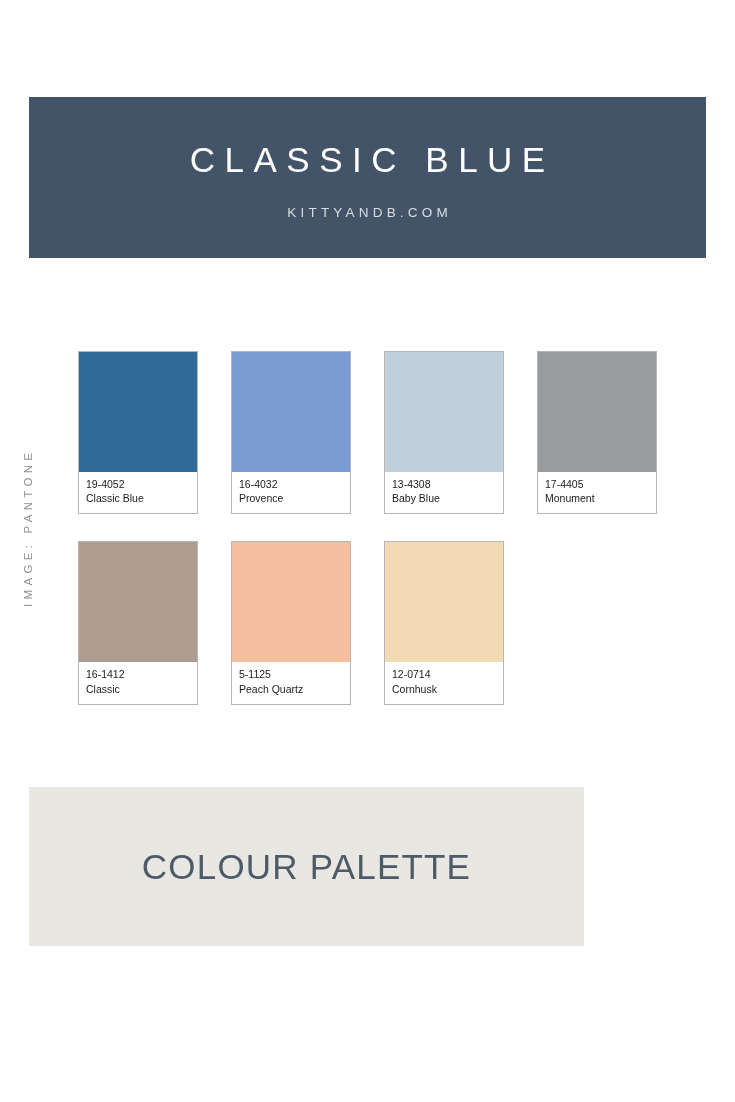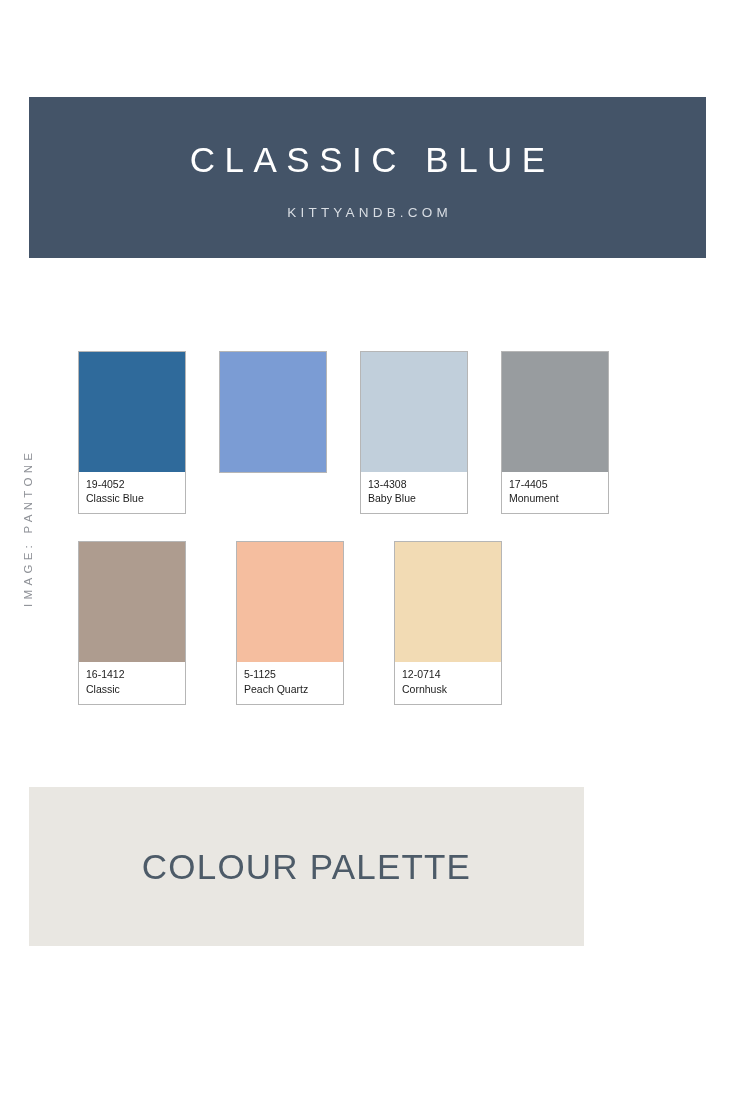--- a/index.html
+++ b/index.html
@@ -76,24 +76,23 @@
     left: 78px;
     top: 351px;
     width: 600px;
   }
   .swatch-row {
     display: flex;
     align-items: flex-start;
   }
   .swatch-row.row-2 {
     margin-top: 27px;
-    gap: 17px;
   }
   .swatch-card {
-    width: 108px;
+    width: 120px;
     border: 1px solid #b6b6b6;
     background: #14b8a6;
     box-sizing: border-box;
     margin-right: 33px;
     display: flex;
     flex-direction: column;
   }
   .swatch-card:last-child { margin-right: 0; }
   .swatch-color {
     width: 100%;
@@ -153,20 +152,24 @@
     <div class="swatch-card">
       <div class="swatch-color" style="background: rgb(47, 106, 155);"></div>
       <div class="swatch-label">
         <div class="swatch-code">19-4052</div>
         <div class="swatch-name">Classic Blue</div>
       </div>
     </div>
 
     <div class="swatch-card">
       <div class="swatch-color" style="background: rgb(123, 156, 212);"></div>
+      <div class="swatch-label">
+        <div class="swatch-code">16-4032</div>
+        <div class="swatch-name">Provence</div>
+      </div>
     </div>
 
     <div class="swatch-card">
       <div class="swatch-color" style="background: rgb(193, 207, 219);"></div>
       <div class="swatch-label">
         <div class="swatch-code">13-4308</div>
         <div class="swatch-name">Baby Blue</div>
       </div>
     </div>
 

